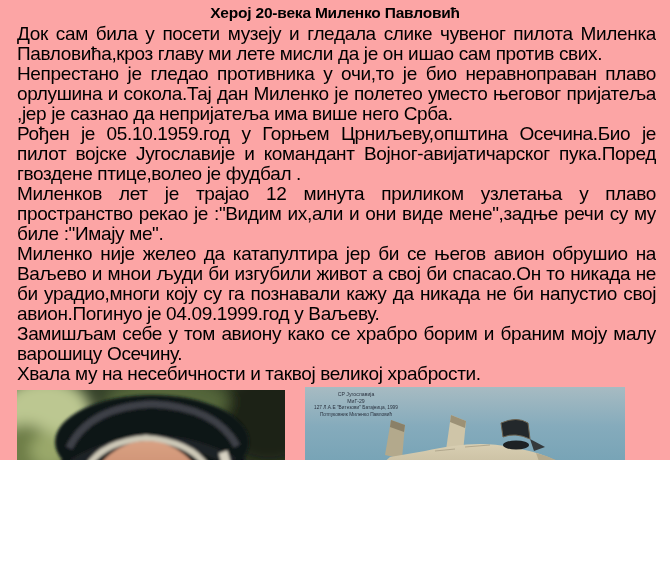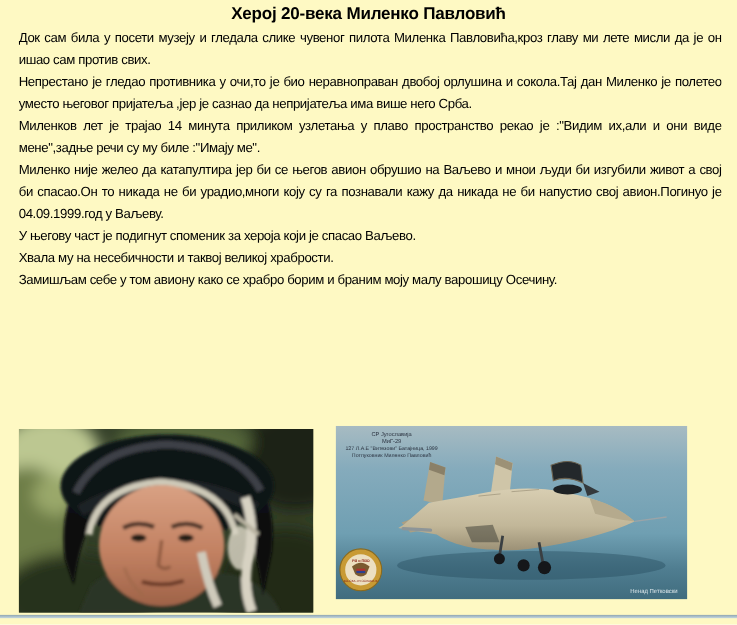--- a/index.html
+++ b/index.html
@@ -1,40 +1,40 @@
 <!DOCTYPE html>
 <html><head>
 <meta charset="utf-8">
 <style>
   html,body{margin:0;padding:0;background:#ffffff;}
   .page{
     position:relative;
-    width:670px;height:568px;
-    background:#fef9c3;
+    width:670px;height:460px;
+    background:#fca5a5;
     overflow:hidden;
     font-family:"Liberation Sans",sans-serif;
     color:#000;
   }
   .title{
     margin:3px 0 2px 0;
     font-size:15.5px;
     line-height:19px;
     font-weight:bold;
     text-align:center;
     letter-spacing:-0.2px;
   }
   .body-text{
     position:absolute;
     left:17px;right:14px;top:24px;
     height:362px;
     overflow:hidden;
   }
   .body-text p{
     margin:0;
-    font-size:12px;
+    font-size:19px;
     line-height:20px;
     letter-spacing:-0.35px;
     text-align:justify;
   }
   .photo{position:absolute;overflow:hidden;}
   .photo svg{display:block;}
   .pilot-photo{left:17px;top:390px;width:268px;height:167px;}
   .model-photo{left:305px;top:387px;width:320px;height:158px;}
   .bottom-rule{
     position:absolute;left:0;top:559px;width:670px;height:3px;
@@ -43,26 +43,26 @@
 </style>
 </head>
 <body>
 
 <div class="page">
 
   <h1 class="title">Херој 20-века Миленко Павловић</h1>
 
   <div class="body-text">
     <p>Док сам била у посети музеју и гледала слике чувеног пилота Миленка Павловића,кроз главу ми лете мисли да је он ишао сам против свих.</p>
-    <p>Непрестано је гледао противника у очи,то је био неравноправан двобој орлушина и сокола.Тај дан Миленко је полетео уместо његовог пријатеља ,јер је сазнао да непријатеља има више него Срба.</p>
-    <p>Миленков лет је трајао 14 минута приликом узлетања у плаво пространство рекао је :"Видим их,али и они виде мене",задње речи су му биле :"Имају ме".</p>
+    <p>Непрестано је гледао противника у очи,то је био неравноправан плаво орлушина и сокола.Тај дан Миленко је полетео уместо његовог пријатеља ,јер је сазнао да непријатеља има више него Срба.</p>
+    <p>Рођен је 05.10.1959.год у Горњем Црниљеву,општина Осечина.Био је пилот војске Југославије и командант Војног-авијатичарског пука.Поред гвоздене птице,волео је фудбал .</p>
+    <p>Миленков лет је трајао 12 минута приликом узлетања у плаво пространство рекао је :"Видим их,али и они виде мене",задње речи су му биле :"Имају ме".</p>
     <p>Миленко није желео да катапултира јер би се његов авион обрушио на Ваљево и мнои људи би изгубили живот а свој би спасао.Он то никада не би урадио,многи коју су га познавали кажу да никада не би напустио свој авион.Погинуо је 04.09.1999.год у Ваљеву.</p>
-    <p>У његову част је подигнут споменик за хероја који је спасао Ваљево.</p>
+    <p>Замишљам себе у том авиону како се храбро борим и браним моју малу варошицу Осечину.</p>
     <p>Хвала му на несебичности и таквој великој храбрости.</p>
-    <p>Замишљам себе у том авиону како се храбро борим и браним моју малу варошицу Осечину.</p>
   </div>
 
   <div class="photo pilot-photo">
     <svg width="268" height="167" viewBox="0 0 268 167" xmlns="http://www.w3.org/2000/svg">
       <defs>
         <filter id="bgblur" x="-30%" y="-30%" width="160%" height="160%">
             <feGaussianBlur stdDeviation="7"></feGaussianBlur>
           </filter>
         <filter id="softblur" x="-20%" y="-20%" width="140%" height="140%">
             <feGaussianBlur stdDeviation="1.6"></feGaussianBlur>

